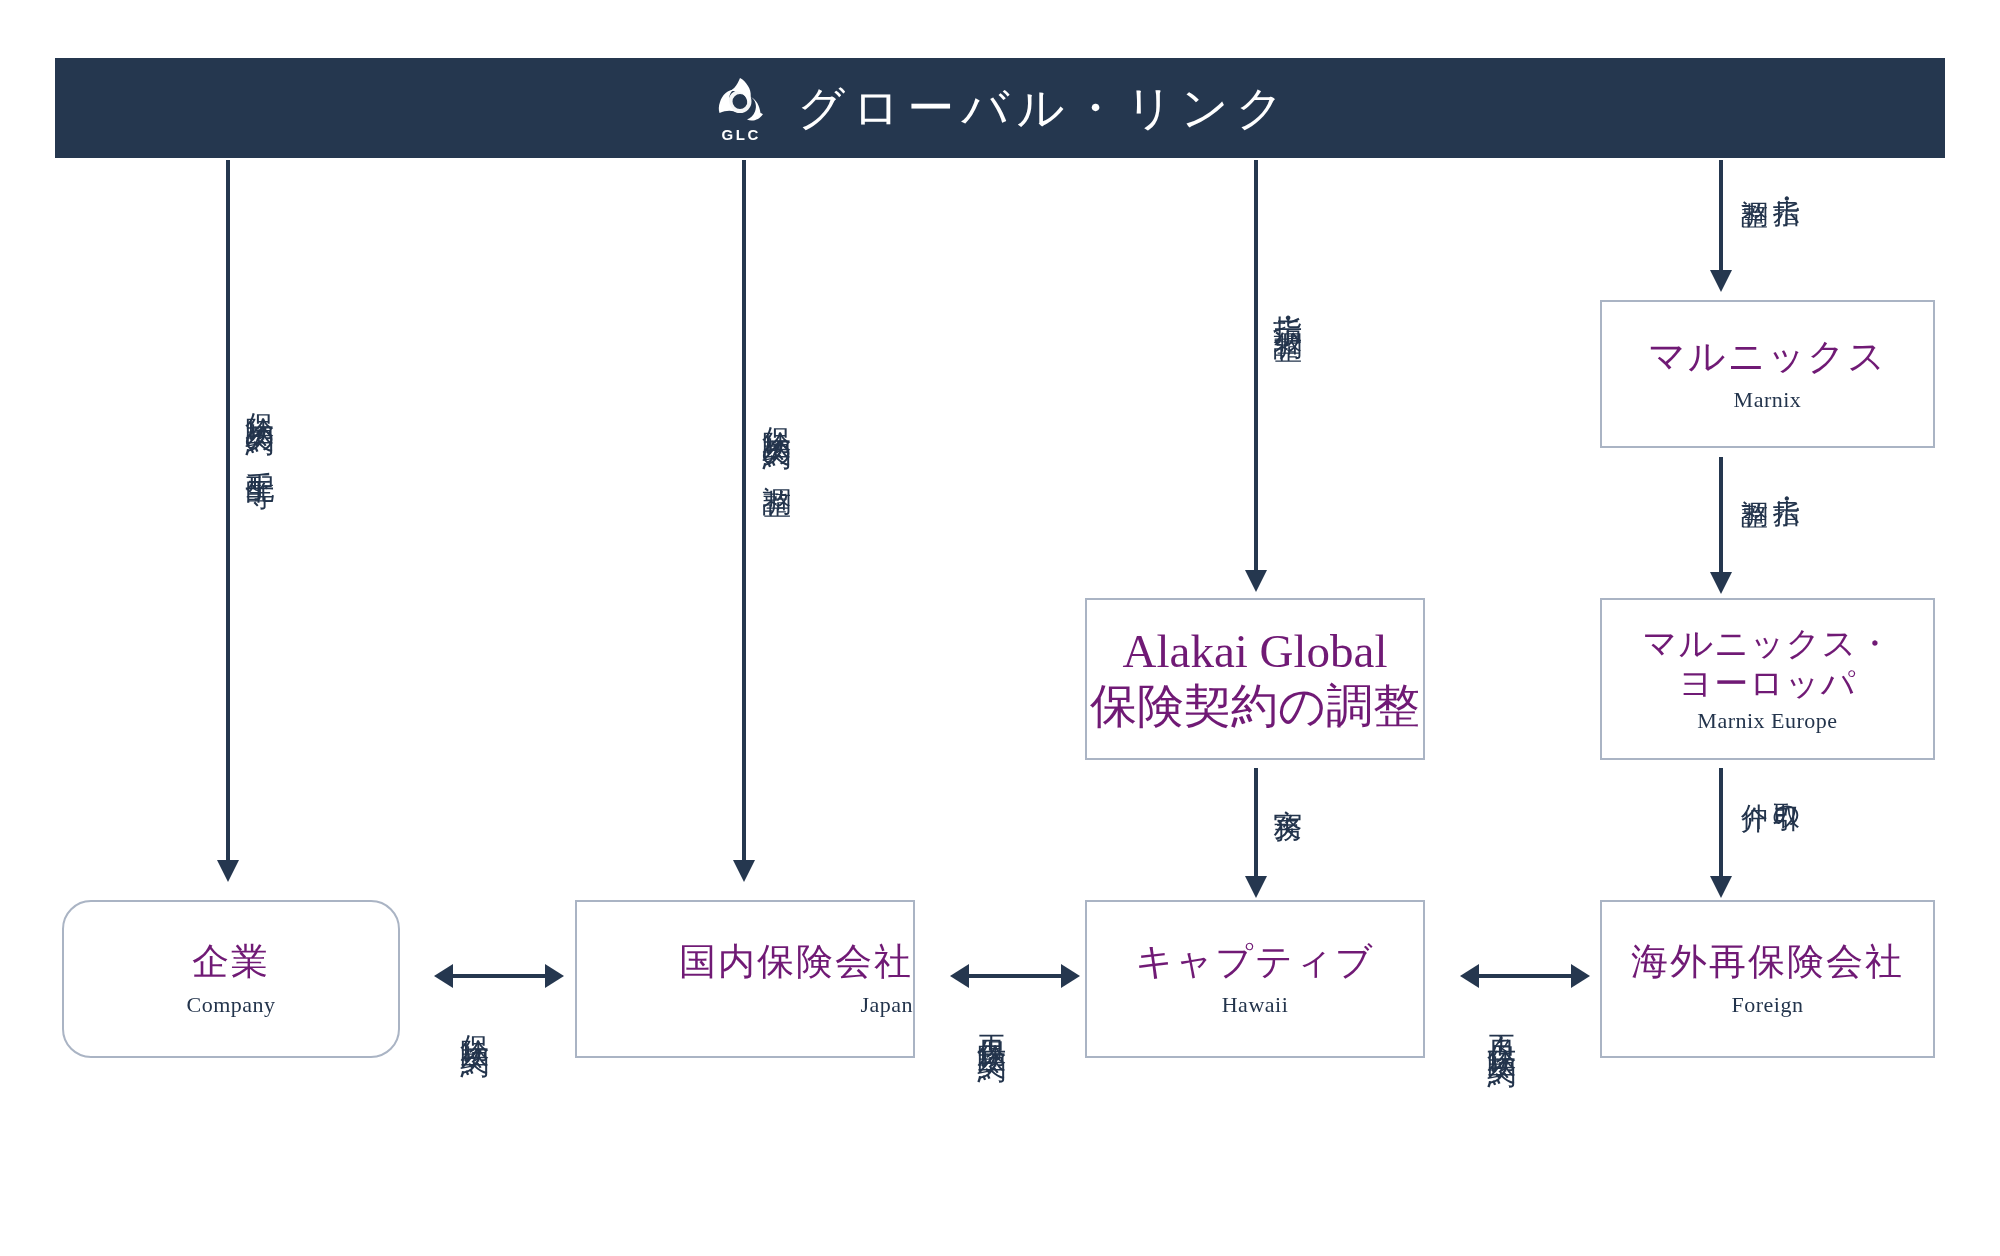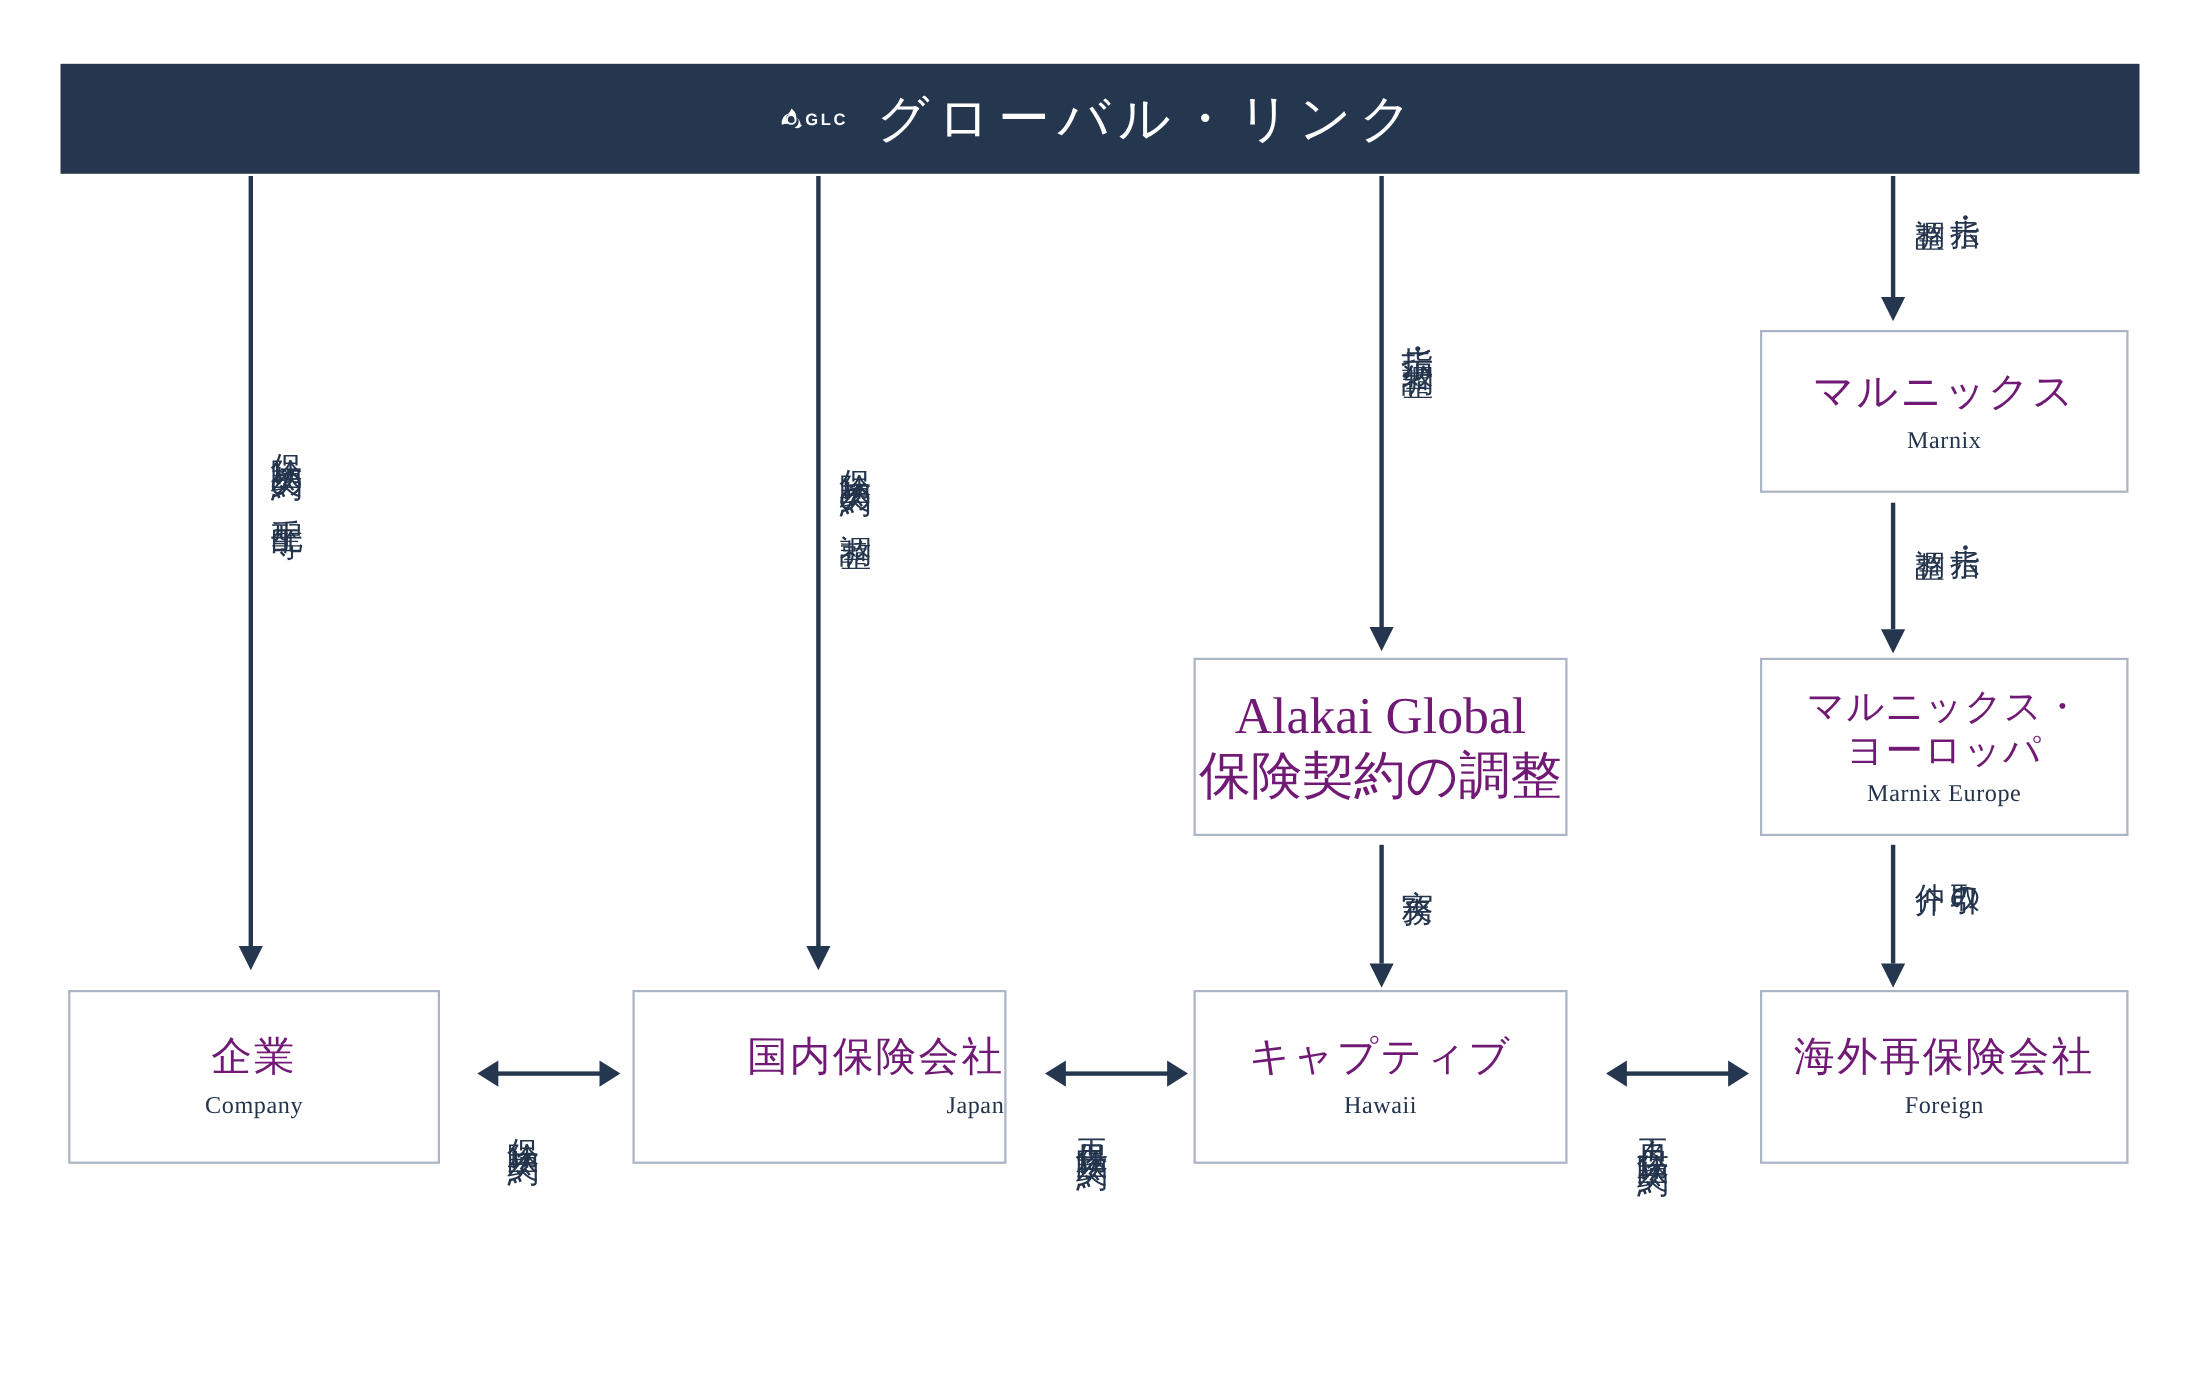--- a/index.html
+++ b/index.html
@@ -30,21 +30,21 @@
     width: 1890px;
     height: 100px;
     background: #25374f;
     display: flex;
     align-items: center;
     justify-content: center;
     gap: 26px;
   }
   .logo-wrap {
     display: flex;
-    flex-direction: row;
+    flex-direction: column;
     align-items: center;
     justify-content: flex-end;
     width: 62px;
   }
   .logo-mark { display:block; }
   .logo-text {
     color: #ffffff;
     font-family: "Liberation Sans", sans-serif;
     font-size: 15px;
     letter-spacing: 2.5px;
@@ -242,21 +242,21 @@
     <div class="node-jp latin">Alakai Global</div>
     <div class="node-jp latin">保険契約の調整</div>
   </div>
 
   <div class="node-box" style="left:1600px; top:598px; width:335px; height:162px;">
     <div class="node-jp two-line">マルニックス・</div>
     <div class="node-jp two-line">ヨーロッパ</div>
     <div class="node-en" style="margin-top:4px;">Marnix Europe</div>
   </div>
 
-  <div class="node-box" style="left:62px; top:900px; width:338px; height:158px;">
+  <div class="node-box" style="left:62px; top:900px; width:338px; height:158px;border-radius:29px;">
     <div class="node-jp">企業</div>
     <div class="node-en">Company</div>
   </div>
 
   <div class="node-box" style="left:575px; top:900px; width:340px; height:158px;align-items:flex-end;">
     <div class="node-jp">国内保険会社</div>
     <div class="node-en">Japan</div>
   </div>
 
   <div class="node-box" style="left:1085px; top:900px; width:340px; height:158px;">

